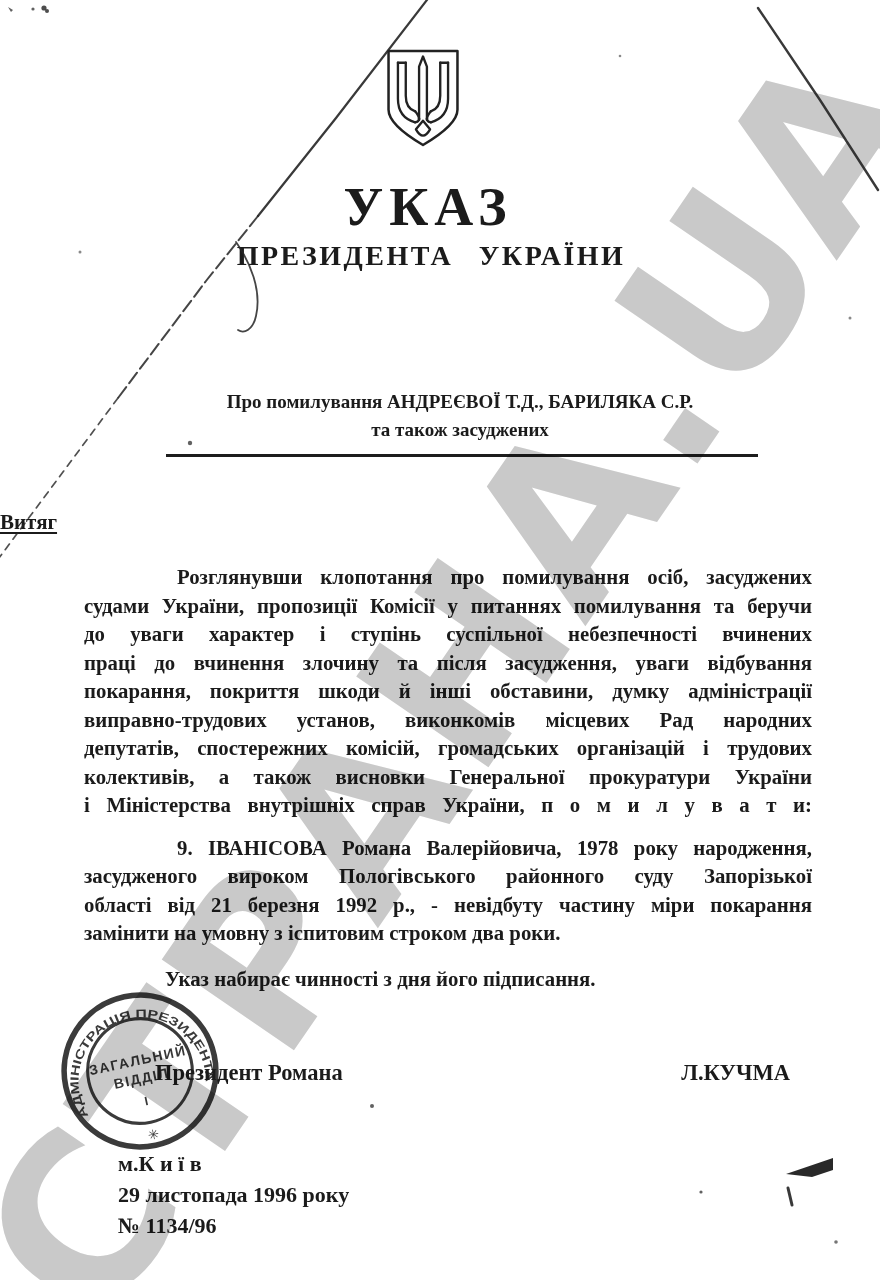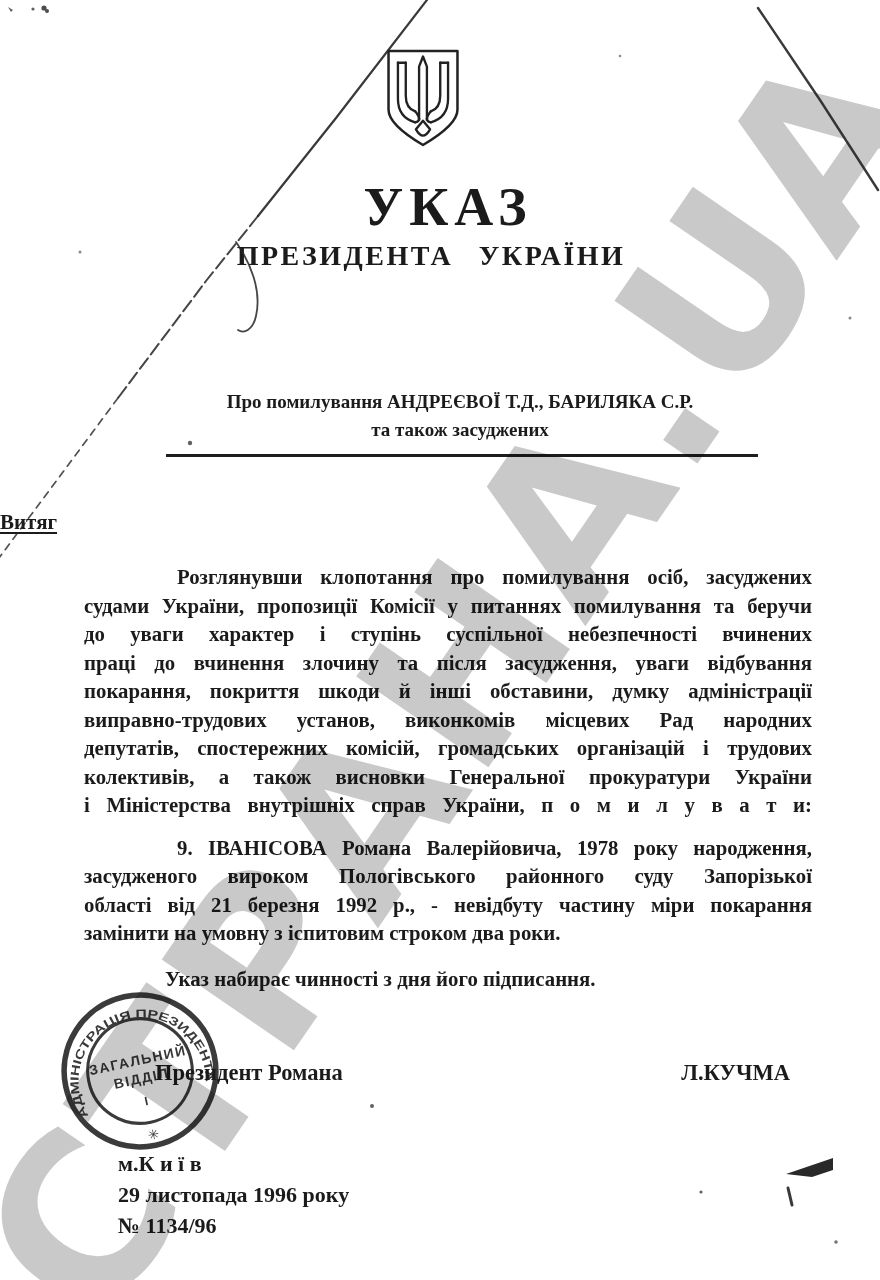--- a/index.html
+++ b/index.html
@@ -5,21 +5,21 @@
   html,body { margin:0; padding:0; background:#e9e9e9; }
   .page {
     position:relative; width:880px; height:1280px; margin:0 auto;
     background:#ffffff; overflow:hidden;
     font-family:"Liberation Serif", serif; color:#1b1b1b;
   }
   
   .emblem { position:absolute; left:376px; top:38px; width:94px; height:120px; z-index:2; }
   .doc-type {
     position:absolute; left:0; top:176px; width:856px; text-align:center;
-    font-size:54px; font-weight:700; letter-spacing:6px; z-index:2;padding-left:20px;
+    font-size:54px; font-weight:700; letter-spacing:6px; z-index:2;
   }
   .issuer {
     position:absolute; left:0; top:240px; width:862px; text-align:center;
     font-size:28px; font-weight:700; letter-spacing:2.5px; word-spacing:16px; z-index:2;
   }
   .subject {
     position:absolute; left:130px; top:388px; width:660px; text-align:center;
     font-size:19px; font-weight:700; line-height:28px; white-space:nowrap; z-index:2;
   }
   .rule { position:absolute; left:166px; top:454px; width:592px; height:3px; background:#1d1d1d; z-index:2; }

